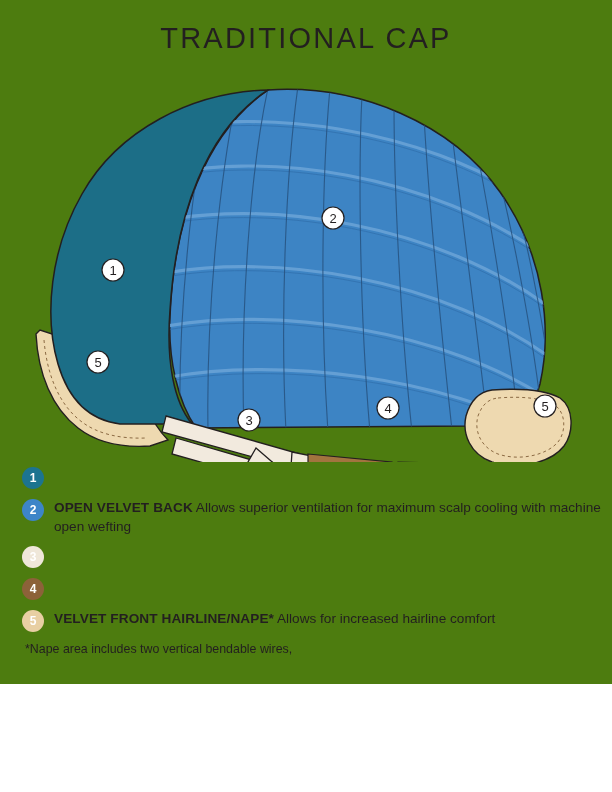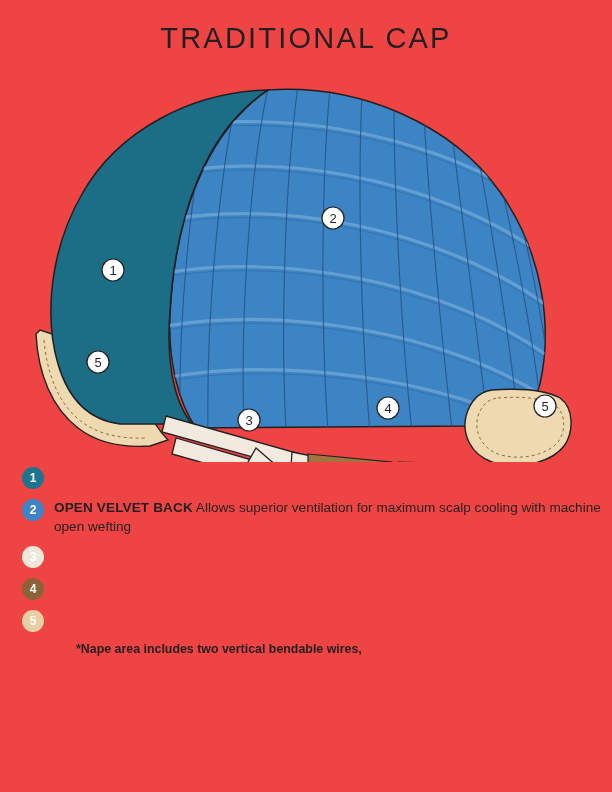--- a/index.html
+++ b/index.html
@@ -11,22 +11,22 @@
     width: 612px;
     height: 792px;
     font-family: "Liberation Sans", sans-serif;
     color: #1a1a1a;
     position: relative;
     overflow: hidden;
   }
   #page {
     position: relative;
     width: 612px;
-    height: 792px;
-    background: #ef4444;
+    height: 684px;
+    background: #4d7c0f;
   }
 
   
   #title {
     position: absolute;
     top: 22px;
     left: 0;
     width: 612px;
     text-align: center;
     font-size: 29px;
@@ -87,25 +87,24 @@
   }
   .legend-term {
     font-weight: bold;
     letter-spacing: 0.1px;
   }
   .legend-desc {
     font-weight: normal;
   }
   #footnote {
     margin-top: 6px;
-    padding-left: 76px;
+    padding-left: 25px;
     font-size: 12.4px;
     line-height: 17px;
     color: #231f20;
-    font-weight: bold;
   }
   #footnote .fn-line2 {
     display: block;
     padding-left: 5px;
   }
 </style>
 </head>
 <body>
 
 <div id="page">
@@ -254,20 +253,23 @@
     <div class="legend-row">
       <div class="legend-badge pale" style="background-color: rgb(239, 231, 217);">3</div>
     </div>
 
     <div class="legend-row">
       <div class="legend-badge" style="background-color: rgb(140, 98, 57);">4</div>
     </div>
 
     <div class="legend-row">
       <div class="legend-badge" style="background-color: rgb(232, 207, 163);">5</div>
+      <div class="legend-text">
+        <span class="legend-term">VELVET FRONT HAIRLINE/NAPE*</span><span> </span><span class="legend-desc">Allows for increased hairline comfort</span>
+      </div>
     </div>
 
     <div id="footnote">
       <span>*Nape area includes two vertical bendable wires,</span>
     </div>
 
   </div>
 </div>
 
 </body></html>

